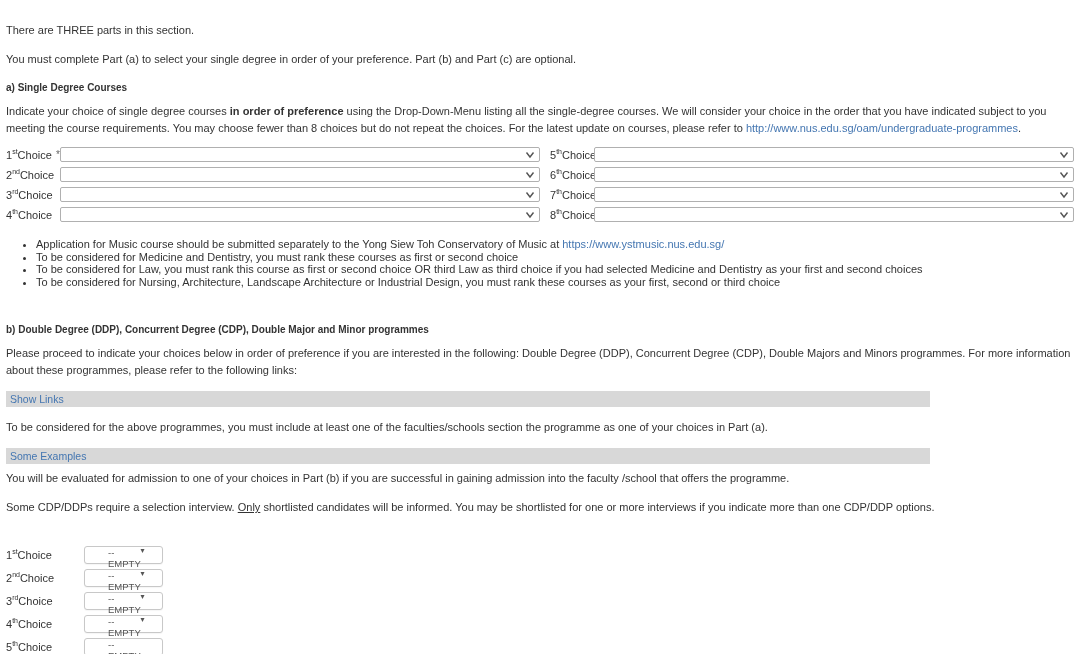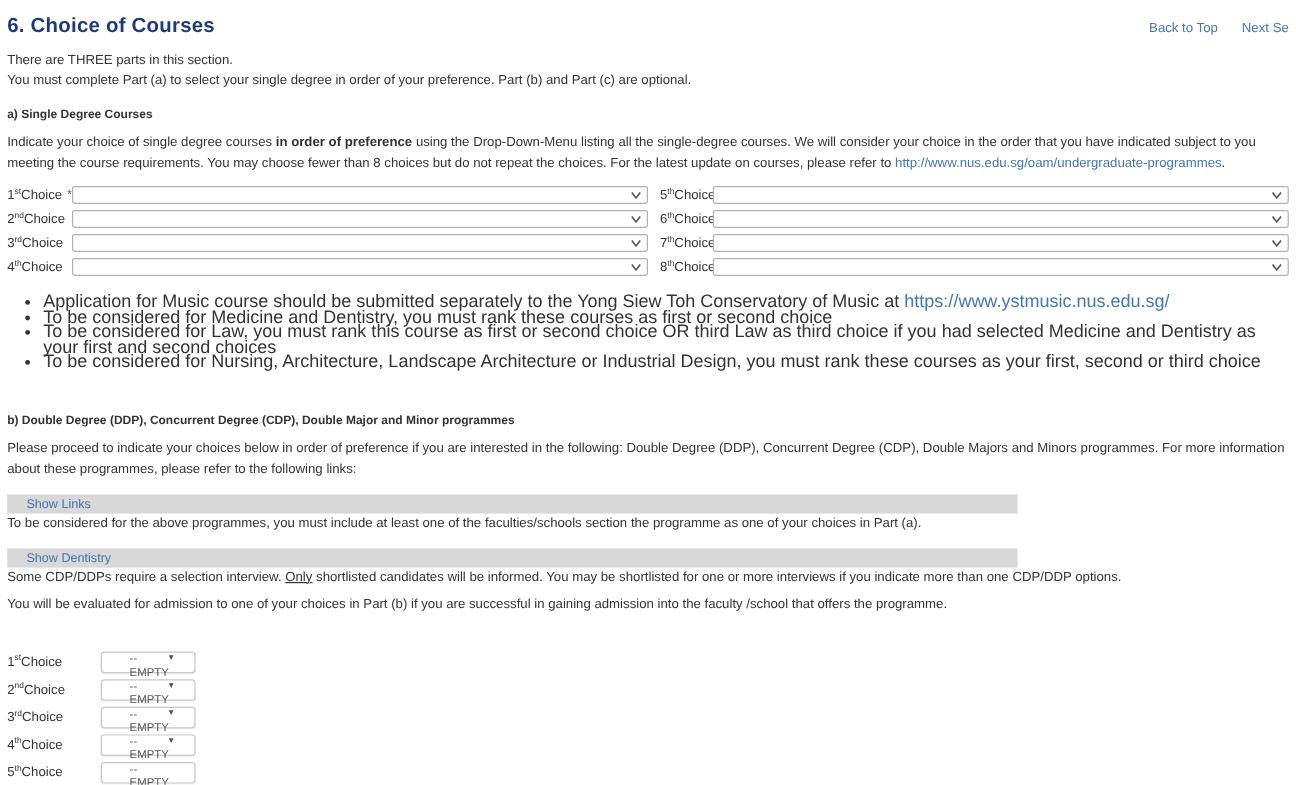--- a/index.html
+++ b/index.html
@@ -14,21 +14,21 @@
 
   
   .header-row { display: flex; justify-content: space-between; align-items: flex-start; }
   .page-title { color: #1e3a78; font-size: 17px; font-weight: bold; letter-spacing: 0.2px; }
   .nav-links { display: flex; gap: 20px; font-size: 11px; padding-top: 6px; white-space: nowrap; }
   .nav-links a, .link { color: #4476b1; text-decoration: none; cursor: pointer; }
 
   
   .para { font-size: 11px; line-height: 17px; margin: 0; }
   .mt10 { margin-top: 10px; }
-  .mt12 { }
+  .mt12 { margin-top: 12px; }
   .bold { font-weight: bold; }
   .section-heading { font-size: 10px; font-weight: bold; margin-top: 14px; }
 
   
   .choice-grid { margin-top: 10px; display: flex; flex-direction: column; gap: 5px; }
   .pa-row { display: flex; align-items: center; }
   .pa-label { width: 54px; flex: 0 0 54px; font-size: 11px; color: #333;
               display: flex; justify-content: space-between; align-items: center; }
   .pa-label-r { width: 50px; flex: 0 0 50px; padding-left: 6px; }
   sup { font-size: 7px; vertical-align: super; line-height: 0; }
@@ -36,27 +36,27 @@
   .pa-select {
     flex: 1; height: 15px; background: #fff;
     border: 1px solid #b0b0b0; border-radius: 2px;
     display: flex; align-items: center; justify-content: flex-end;
     padding-right: 4px; cursor: pointer; margin-right: 4px;
   }
   .pa-select:last-child { margin-right: 0; }
   .chev { width: 10px; height: 8px; }
 
   
-  .notes { margin: 16px 0 0 0; padding-left: 30px; font-size: 15px; line-height: 12.5px; }
+  .notes { margin: 16px 0 0 0; padding-left: 30px; font-size: 11px; line-height: 12.5px; }
   .notes li { margin: 0; }
 
   
   .gray-bar {
-    background: #d8d8d8; margin-top: 12px; padding: 2px 16px;
-    font-size: 10.5px; width: 842px;
+    background: #d8d8d8; margin-top: 12px; padding: 2px 4px;
+    font-size: 10.5px; width: 924px;
   }
 
   .underline { text-decoration: underline; }
 
   
   .pb-list { margin-top: 30px; display: flex; flex-direction: column; gap: 5px; }
   .pb-row { display: flex; align-items: center; height: 18px; }
   .pb-label { width: 78px; flex: 0 0 78px; font-size: 11px; color: #333; }
   .pb-select {
     width: 79px; height: 18px; background: #fff;
@@ -65,27 +65,20 @@
     padding: 0 23px; font-size: 9.5px; color: #555; cursor: pointer;
     box-shadow: 0 1px 1px rgba(0,0,0,0.04);
   }
   .pb-arrow { font-size: 8px; color: #555; line-height: 1; }
 </style>
 </head>
 <body>
 
 <div class="page">
 
-  <div class="header-row">
-    <div class="page-title">6. Choice of Courses</div>
-    <div class="nav-links">
-      <a>Back to Top</a>
-      <a>Next Se</a>
-    </div>
-  </div>
 
   <p class="para mt10">There are THREE parts in this section.</p>
   <p class="para mt12">You must complete Part (a) to select your single degree in order of your preference. Part (b) and Part (c) are optional.</p>
 
   <div class="section-heading">a) Single Degree Courses</div>
 
   <p class="para mt10"><span>Indicate your choice of single degree courses </span><span class="bold">in order of preference</span><span> using the Drop-Down-Menu listing all the single-degree courses. We will consider your choice in the order that you have indicated subject to you meeting the course requirements. You may choose fewer than 8 choices but do not repeat the choices. For the latest update on courses, please refer to </span><a class="link">http://www.nus.edu.sg/oam/undergraduate-programmes</a><span>.</span></p>
 
   <div class="choice-grid">
 
@@ -179,27 +172,27 @@
 
   <p class="para mt10">Please proceed to indicate your choices below in order of preference if you are interested in the following: Double Degree (DDP), Concurrent Degree (CDP), Double Majors and Minors programmes. For more information about these programmes, please refer to the following links:</p>
 
   <div class="gray-bar">
     <a class="link">Show Links</a>
   </div>
 
   <p class="para mt12">To be considered for the above programmes, you must include at least one of the faculties/schools section the programme as one of your choices in Part (a).</p>
 
   <div class="gray-bar">
-    <a class="link">Show Dentistry</a>
-  </div>
+    <a class="link">Some Examples</a>
+  </div>
+
+  <p class="para" style="margin-top:6px;">You will be evaluated for admission to one of your choices in Part (b) if you are successful in gaining admission into the faculty /school that offers the programme.</p>
 
   <p class="para mt12"><span>Some CDP/DDPs require a selection interview.  </span><span class="underline">Only</span><span> shortlisted candidates will be informed.  You may be shortlisted for one or more interviews if you indicate more than one CDP/DDP options.</span></p>
 
-  <p class="para" style="margin-top:6px;">You will be evaluated for admission to one of your choices in Part (b) if you are successful in gaining admission into the faculty /school that offers the programme.</p>
-
   <div class="pb-list">
 
     <div class="pb-row">
       <span class="pb-label"><span>1</span><sup>st</sup><span>Choice</span></span>
       <div class="pb-select">
         <span>-- EMPTY --</span>
         <span class="pb-arrow">▾</span>
       </div>
     </div>
 

